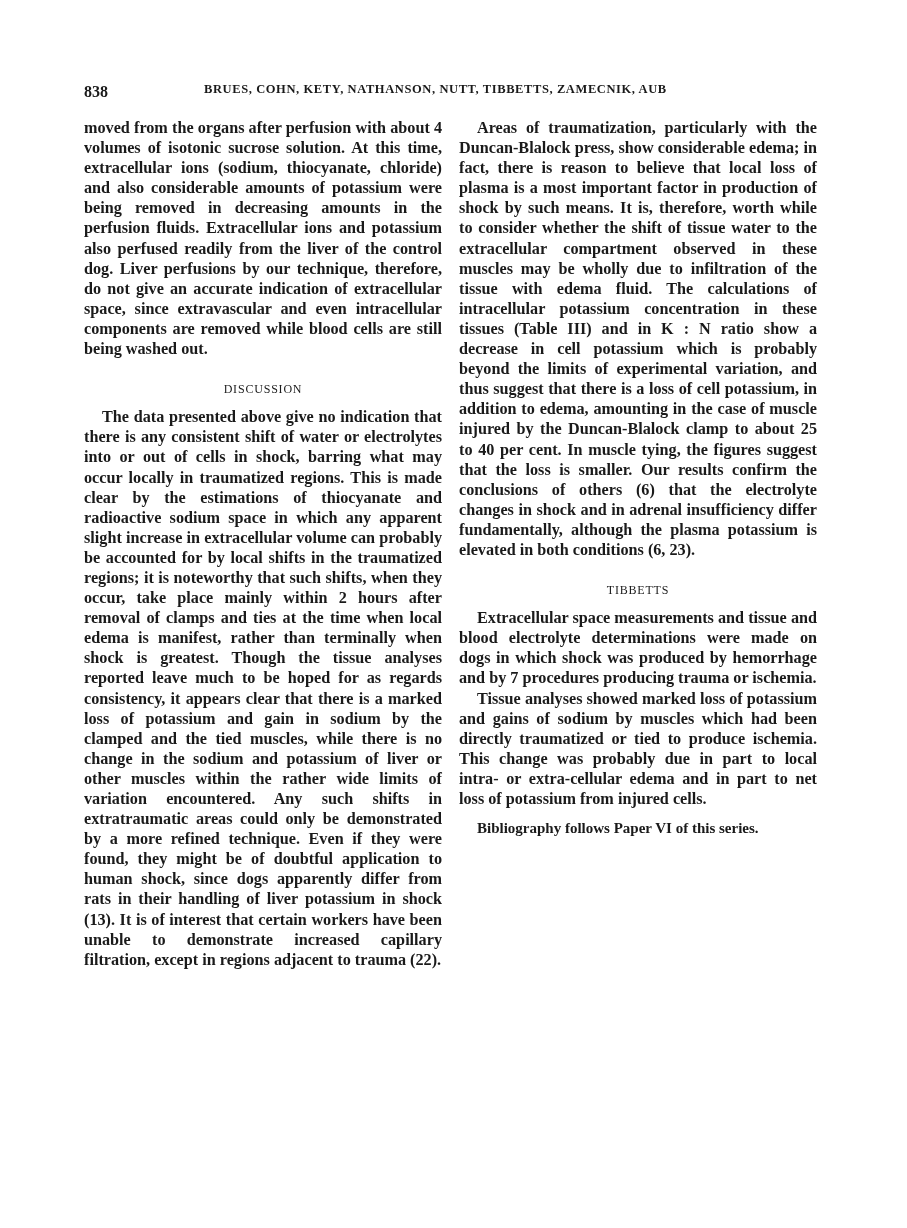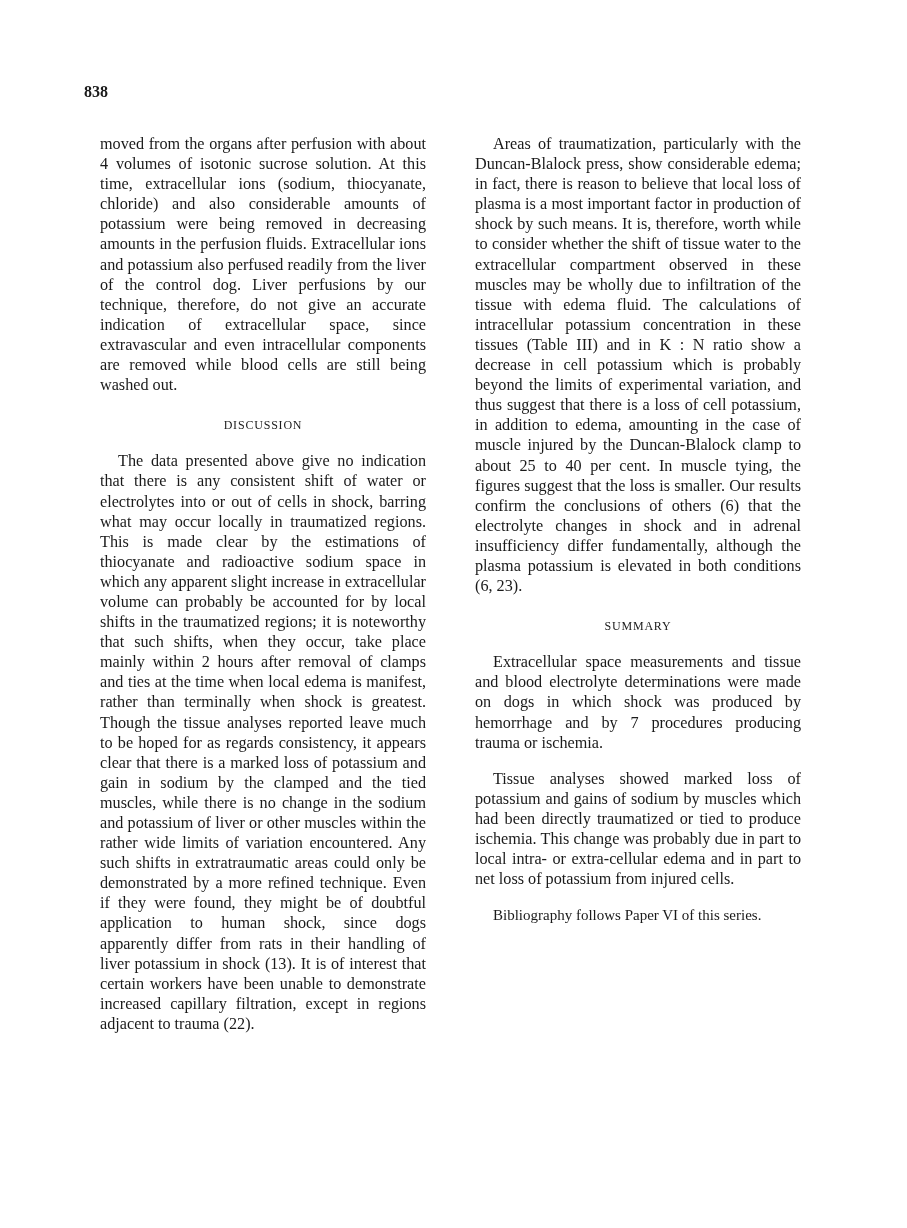--- a/index.html
+++ b/index.html
@@ -6,37 +6,38 @@
   body {
     width: 907px; height: 1228px; position: relative; overflow: hidden;
     font-family: "Liberation Serif", "DejaVu Serif", serif; color: #1a1a1a;
   }
   .header { position: absolute; top: 80px; left: 84px; width: 740px; height: 24px; }
   .page-num { position: absolute; left: 0; top: 3px; font-size: 16px; font-weight: bold; }
   .running-head { position: absolute; left: 120px; top: 2px; font-size: 12.5px; font-weight: bold; letter-spacing: 0.6px; }
   .col { position: absolute; top: 118px; width: 358px; font-size: 16.2px; line-height: 20.1px; text-align: justify; }
   .col.left { left: 84px; }
   .col.right { left: 459px; }
-  .col p { margin: 16px; }
+  .col p { margin: 0; font-weight: bold; }
   .indent { text-indent: 18px; }
   .section-heading { text-align: center; font-size: 12px; letter-spacing: 0.8px; font-weight: normal; margin: 20px 0 8px 0; }
   .biblio { font-size: 15px; margin-top: 9px !important; text-indent: 18px; }
 </style>
 </head>
 <body>
 
 <div class="header">
   <span class="page-num">838</span>
+  <span class="running-head">BRUES, COHN, KETY, NATHANSON, NUTT, TIBBETTS, ZAMECNIK, AUB</span>
 </div>
 
 <div class="col left">
   <p>moved from the organs after perfusion with about 4 volumes of isotonic sucrose solution. At this time, extracellular ions (sodium, thiocyanate, chloride) and also considerable amounts of potassium were being removed in decreasing amounts in the perfusion fluids. Extracellular ions and potassium also perfused readily from the liver of the control dog. Liver perfusions by our technique, therefore, do not give an accurate indication of extracellular space, since extravascular and even intracellular components are removed while blood cells are still being washed out.</p>
   <div class="section-heading">DISCUSSION</div>
   <p class="indent">The data presented above give no indication that there is any consistent shift of water or electrolytes into or out of cells in shock, barring what may occur locally in traumatized regions. This is made clear by the estimations of thiocyanate and radioactive sodium space in which any apparent slight increase in extracellular volume can probably be accounted for by local shifts in the traumatized regions; it is noteworthy that such shifts, when they occur, take place mainly within 2 hours after removal of clamps and ties at the time when local edema is manifest, rather than terminally when shock is greatest. Though the tissue analyses reported leave much to be hoped for as regards consistency, it appears clear that there is a marked loss of potassium and gain in sodium by the clamped and the tied muscles, while there is no change in the sodium and potassium of liver or other muscles within the rather wide limits of variation encountered. Any such shifts in extratraumatic areas could only be demonstrated by a more refined technique. Even if they were found, they might be of doubtful application to human shock, since dogs apparently differ from rats in their handling of liver potassium in shock (13). It is of interest that certain workers have been unable to demonstrate increased capillary filtration, except in regions adjacent to trauma (22).</p>
 </div>
 
 <div class="col right">
   <p class="indent">Areas of traumatization, particularly with the Duncan-Blalock press, show considerable edema; in fact, there is reason to believe that local loss of plasma is a most important factor in production of shock by such means. It is, therefore, worth while to consider whether the shift of tissue water to the extracellular compartment observed in these muscles may be wholly due to infiltration of the tissue with edema fluid. The calculations of intracellular potassium concentration in these tissues (Table III) and in K : N ratio show a decrease in cell potassium which is probably beyond the limits of experimental variation, and thus suggest that there is a loss of cell potassium, in addition to edema, amounting in the case of muscle injured by the Duncan-Blalock clamp to about 25 to 40 per cent. In muscle tying, the figures suggest that the loss is smaller. Our results confirm the conclusions of others (6) that the electrolyte changes in shock and in adrenal insufficiency differ fundamentally, although the plasma potassium is elevated in both conditions (6, 23).</p>
-  <div class="section-heading">SUMMARY</div>
+  <div class="section-heading">TIBBETTS</div>
   <p class="indent">Extracellular space measurements and tissue and blood electrolyte determinations were made on dogs in which shock was produced by hemorrhage and by 7 procedures producing trauma or ischemia.</p>
   <p class="indent">Tissue analyses showed marked loss of potassium and gains of sodium by muscles which had been directly traumatized or tied to produce ischemia. This change was probably due in part to local intra- or extra-cellular edema and in part to net loss of potassium from injured cells.</p>
   <p class="biblio">Bibliography follows Paper VI of this series.</p>
 </div>
 
 </body></html>

